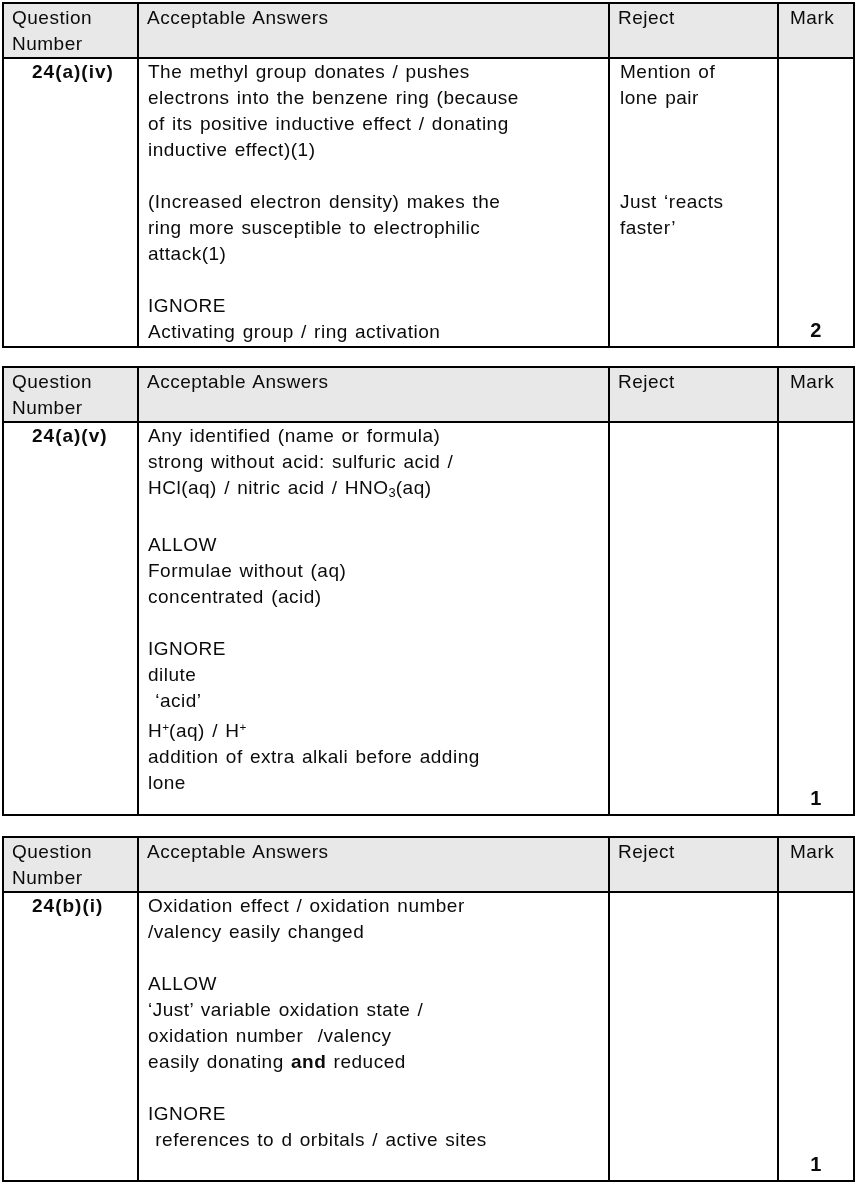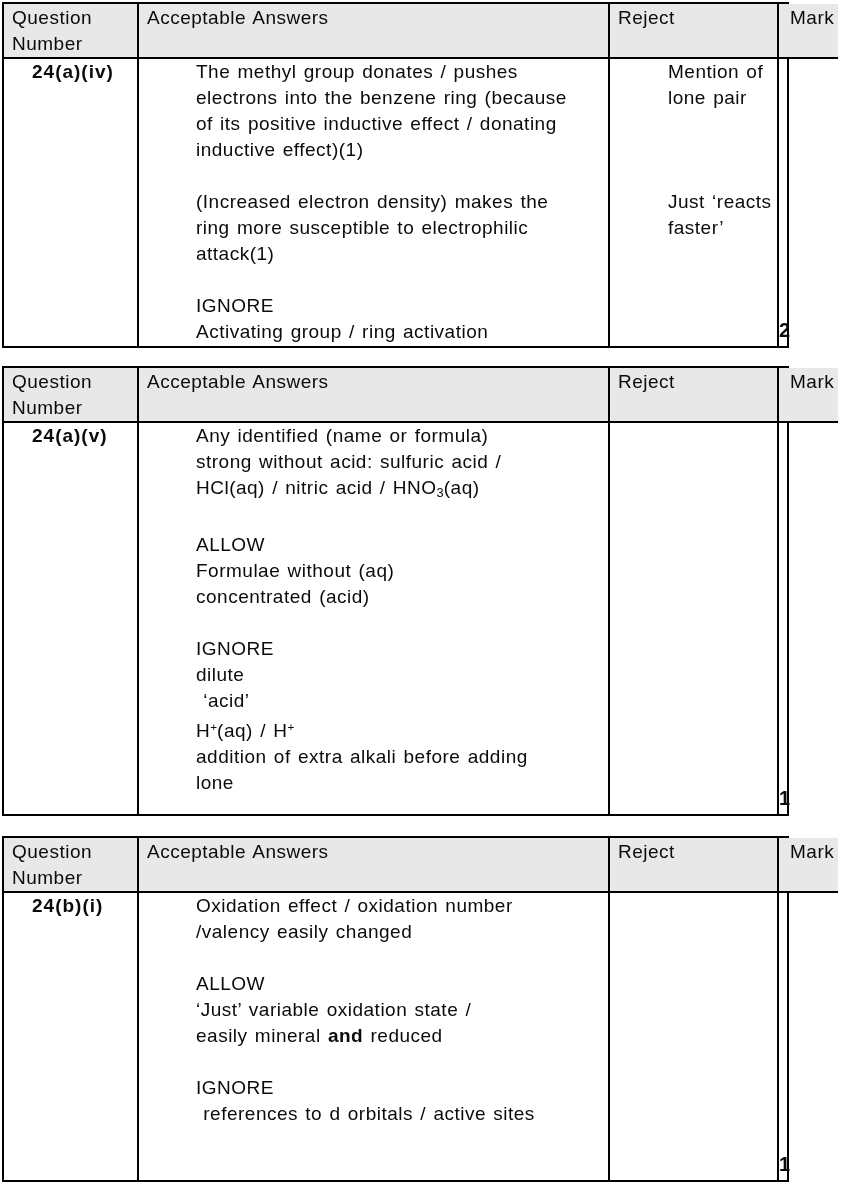--- a/index.html
+++ b/index.html
@@ -7,21 +7,21 @@
     background: #ffffff;
     font-family: "Liberation Sans", "DejaVu Sans", sans-serif;
     color: #0b0b0b;
   }
   main {
     width: 857px;
     box-sizing: border-box;
     padding: 2px 0 0 2px;
   }
   .mtable {
-    width: 787px;
+    width: 853px;
     box-sizing: border-box;
     border: 2px solid #000;
     background: #ffffff;
   }
   main > section:nth-of-type(1) { margin-bottom: 18px; }
   main > section:nth-of-type(2) { margin-bottom: 20px; }
   .row {
     display: grid;
     grid-template-columns: 135px 471px 169px 1fr;
   }
@@ -47,21 +47,21 @@
   .body.h2 { min-height: 393px; }
   .qnum {
     font-weight: 700;
     text-align: left;
     letter-spacing: 1px;
     padding-top: 3px;
     margin-left: 28px;
   }
   .answers { padding: 3px 14px 0 9px; }
   .reject  { padding: 3px 6px 0 10px; }
-  .ln { white-space: pre; min-height: 26px; margin-left: 48px; }
+  .ln { white-space: pre; min-height: 26px; }
   .ln.lr { display: flex; justify-content: flex-start; }
   .mark {
     display: flex;
     align-items: flex-end;
     justify-content: center;
     padding-bottom: 3px;
   }
   .markval { font-weight: 700; font-size: 20px; }
   sub { font-size: 68%; vertical-align: -0.22em; letter-spacing: 0; }
   sup { font-size: 62%; vertical-align: 0.55em; letter-spacing: 0; }
@@ -148,21 +148,22 @@
       <div class="cell last hmark">Mark</div>
     </div>
     <div class="row body h3">
       <div class="cell qnum">24(b)(i)</div>
       <div class="cell answers">
           <div class="ln">Oxidation effect / oxidation number</div>
           <div class="ln">/valency easily changed</div>
           <div class="ln">&nbsp;</div>
           <div class="ln">ALLOW</div>
           <div class="ln">‘Just’ variable oxidation state /</div>
-          <div class="ln"><span>easily mineral </span><span style="font-weight: 700;">and</span><span> reduced</span></div>
+          <div class="ln">oxidation number  /valency</div>
+          <div class="ln"><span>easily donating </span><span style="font-weight: 700;">and</span><span> reduced</span></div>
           <div class="ln">&nbsp;</div>
           <div class="ln">IGNORE</div>
           <div class="ln"> references to d orbitals / active sites</div>
         </div>
       <div class="cell reject"></div>
       <div class="cell last mark">
         <span class="markval">1</span>
       </div>
     </div>
   </section>

